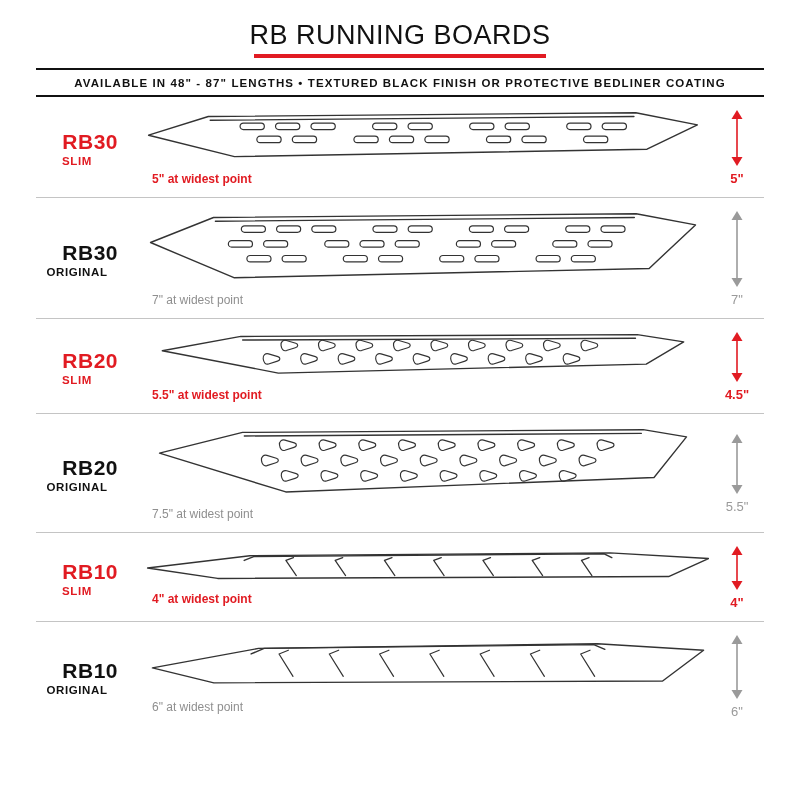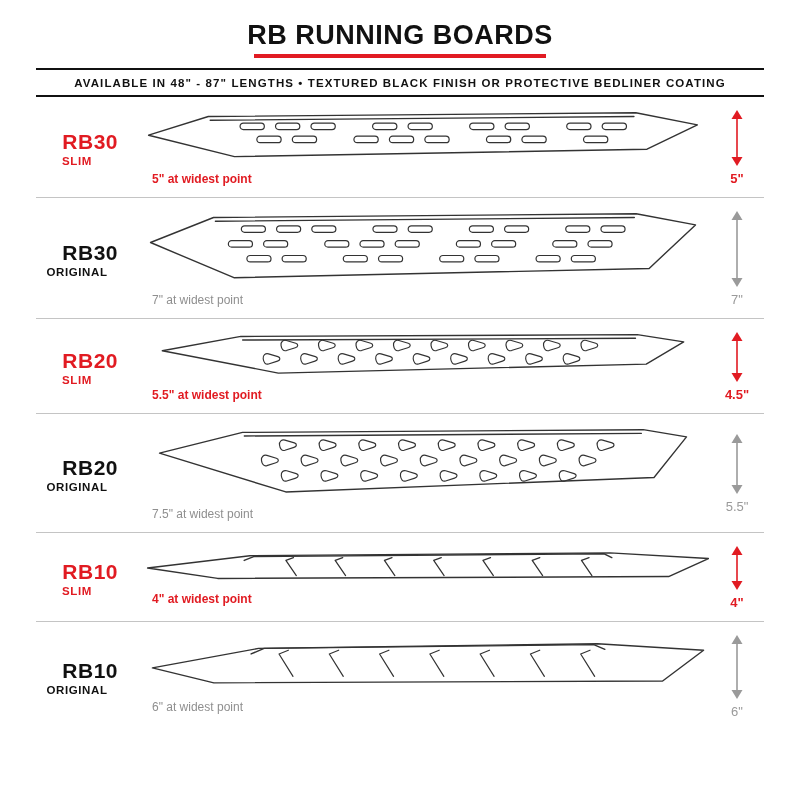--- a/index.html
+++ b/index.html
@@ -1,20 +1,20 @@
 <!DOCTYPE html>
 <html><head>
 <meta charset="utf-8">
 <style>
   * { margin:0; padding:0; box-sizing:border-box; }
   html,body { width:800px; height:800px; background:#fff; overflow:hidden;
     font-family:"Liberation Sans", sans-serif; color:#1a1a1a; }
   .page { padding:20px 36px 0; }
 
-  .title { text-align:center; font-size:27px; font-weight:bold; letter-spacing:.5px; color:#111; }
+  .title { text-align:center; font-size:27px; font-weight:normal; letter-spacing:.5px; color:#111; }
   .title-underline { width:292px; height:4px; background:#e11b22; margin:3px auto 10px; }
 
   .subtitle-bar { border-top:2px solid #111; border-bottom:2px solid #111;
     padding:7px 0 6px; text-align:center; font-size:11.5px; font-weight:bold;
     letter-spacing:1.1px; color:#111; }
 
   .row { display:flex; align-items:center; border-bottom:1px solid #c4c4c4; padding:13px 0 11px; }
   .row:last-child { border-bottom:none; }
 
   .labels { width:86px; flex:none; text-align:right; padding-right:4px; }

